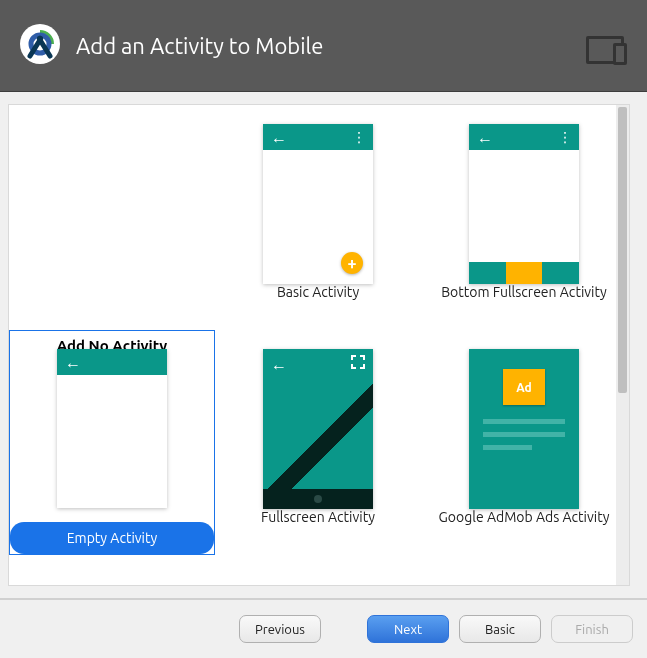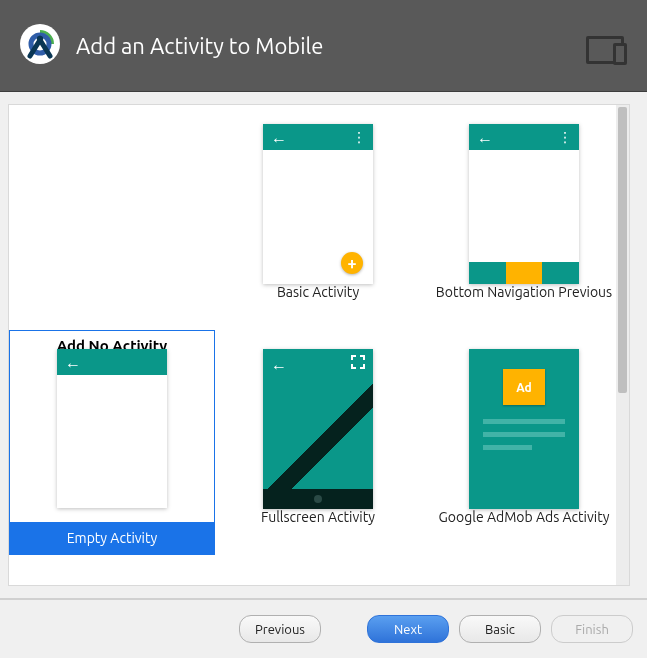--- a/index.html
+++ b/index.html
@@ -83,20 +83,21 @@
     border: 1px solid #1a73e8;
   }
   .cell.selected .caption-bar {
     background: #1a73e8;
     color: #fff;
     width: 100%;
     text-align: center;
     padding: 8px 8px;
     font-size: 14px;
     margin-top: 14px;
+    border-radius: 14px;
   }
   .cell.no-thumb { align-items: center; justify-content: center; padding-top:0;}
   .cell.no-thumb .caption { position:absolute; top:50%; transform:translateY(-50%); font-weight:bold; font-size:15px; color:#000;}
 
   
   .appbar {
     height: 26px; background:#0a9789; width:100%;
     display:flex; align-items:center; padding:0 8px;
     color:#fff; font-size:14px;
   }
@@ -161,21 +162,21 @@
   .footer {
     height: 60px;
     background:#f0f0f0;
     border-top: 2px solid #d0d0d0;
     display:flex; align-items:center; justify-content:flex-end;
     padding: 0 14px; gap:10px;
   }
   .btn {
     min-width: 82px; height:28px;
     background: linear-gradient(#f9f9f9,#e8e8e8);
-    border:1px solid #b0b0b0; border-radius:12px;
+    border:1px solid #b0b0b0; border-radius:7px;
     font-size:13px; color:#222;
     display:flex; align-items:center; justify-content:center;
     cursor:pointer;
   }
   .btn.primary {
     background: linear-gradient(#5a9ff0,#2f73d9);
     border-color:#2f73d9; color:#fff;margin-left:36px;
   }
   .btn.disabled {
     color:#aaa; border-color:#ccc; background:#f0f0f0; cursor:default;
@@ -226,21 +227,21 @@
               <span class="back">←</span>
               <span class="dots">⋮</span>
             </div>
       <div class="thumb-body"></div>
       <div class="bottom-nav">
               <div class="seg"></div>
               <div class="seg active"></div>
               <div class="seg"></div>
             </div>
     </div>
-          <div class="caption">Bottom Navigation Previous</div>
+          <div class="caption">Bottom Fullscreen Activity</div>
         </div>
         <div class="cell selected">
           <div class="thumb">
       <div class="appbar">
               <span class="back">←</span>
             </div>
       <div class="thumb-body"></div>
     </div>
           <div class="caption-bar">Empty Activity</div>
         </div>

